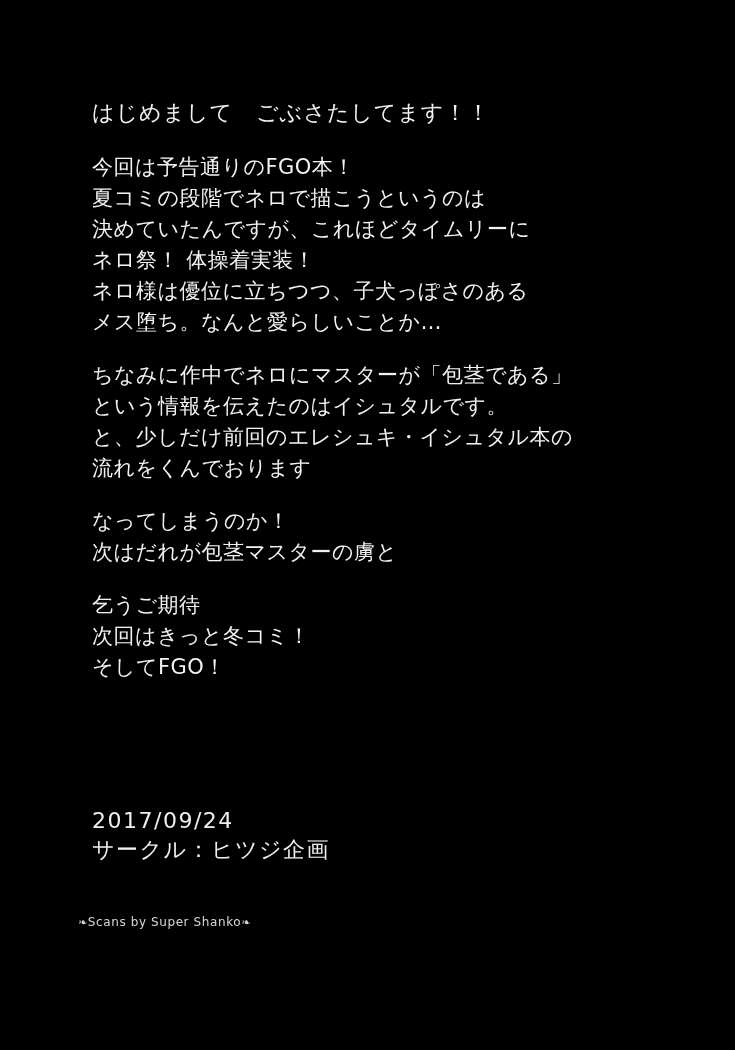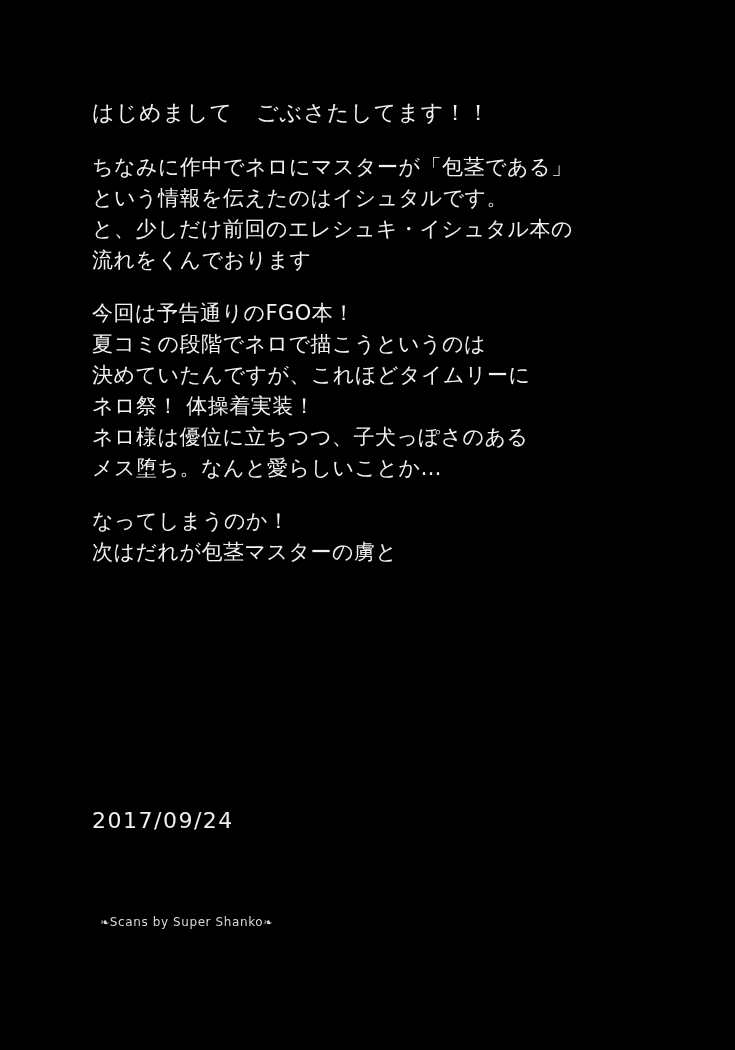--- a/index.html
+++ b/index.html
@@ -48,21 +48,21 @@
     width: 560px;
   }
   .colophon .line {
     font-size: 22px;
     line-height: 29px;
     letter-spacing: 1.5px;
     color: #efefef;
   }
   .credit {
     position: absolute;
-    left: 100px;
+    left: 78px;
     top: 915px;
     font-size: 12px;
     letter-spacing: 0.6px;
     color: #d8d8d8;
     font-family: "DejaVu Sans", "Liberation Sans", sans-serif;
     white-space: pre;
   }
   .credit .flourish {
     font-size: 11px;
     color: #d8d8d8;
@@ -74,42 +74,48 @@
 <div class="page">
 
   <div class="afterword">
 
     <div class="block">
       <div class="line heading">はじめまして　ごぶさたしてます！！</div>
     </div>
 
 
     <div class="block">
-      <div class="line">ちなみに作中でネロにマスターが「包茎である」</div>
-      <div class="line">という情報を伝えたのはイシュタルです。</div>
-      <div class="line">と、少しだけ前回のエレシュキ・イシュタル本の</div>
-      <div class="line">流れをくんでおります</div>
-    </div>
-
-    <div class="block">
       <div class="line">今回は予告通りのFGO本！</div>
       <div class="line">夏コミの段階でネロで描こうというのは</div>
       <div class="line">決めていたんですが、これほどタイムリーに</div>
       <div class="line">ネロ祭！ 体操着実装！</div>
       <div class="line">ネロ様は優位に立ちつつ、子犬っぽさのある</div>
       <div class="line">メス堕ち。なんと愛らしいことか…</div>
     </div>
 
     <div class="block">
+      <div class="line">ちなみに作中でネロにマスターが「包茎である」</div>
+      <div class="line">という情報を伝えたのはイシュタルです。</div>
+      <div class="line">と、少しだけ前回のエレシュキ・イシュタル本の</div>
+      <div class="line">流れをくんでおります</div>
+    </div>
+
+    <div class="block">
       <div class="line">なってしまうのか！</div>
       <div class="line">次はだれが包茎マスターの虜と</div>
     </div>
 
+    <div class="block">
+      <div class="line">乞うご期待</div>
+      <div class="line">次回はきっと冬コミ！</div>
+      <div class="line">そしてFGO！</div>
+    </div>
 
   </div>
 
   <div class="colophon">
     <div class="line">2017/09/24</div>
+    <div class="line">サークル：ヒツジ企画</div>
   </div>
 
   <div class="credit"><span class="flourish">❧</span><span>Scans by Super Shanko</span><span class="flourish">❧</span></div>
 
 </div>
 
 </body></html>

